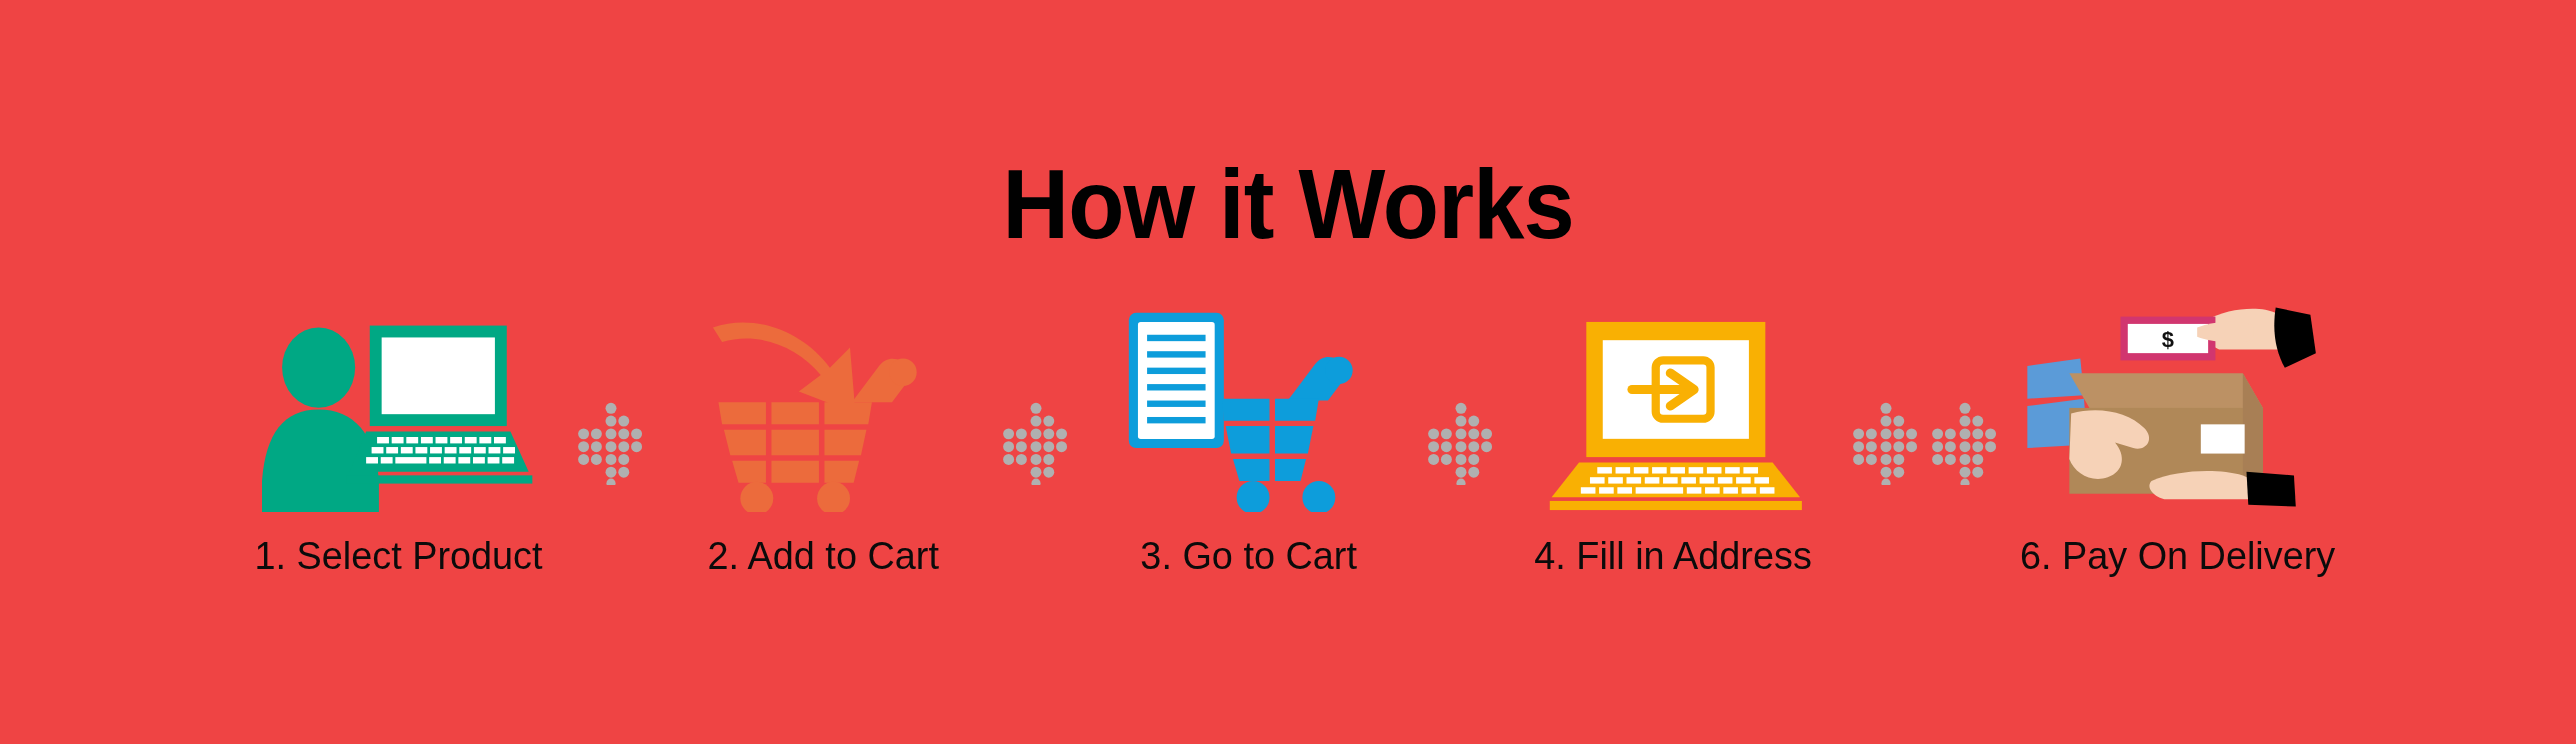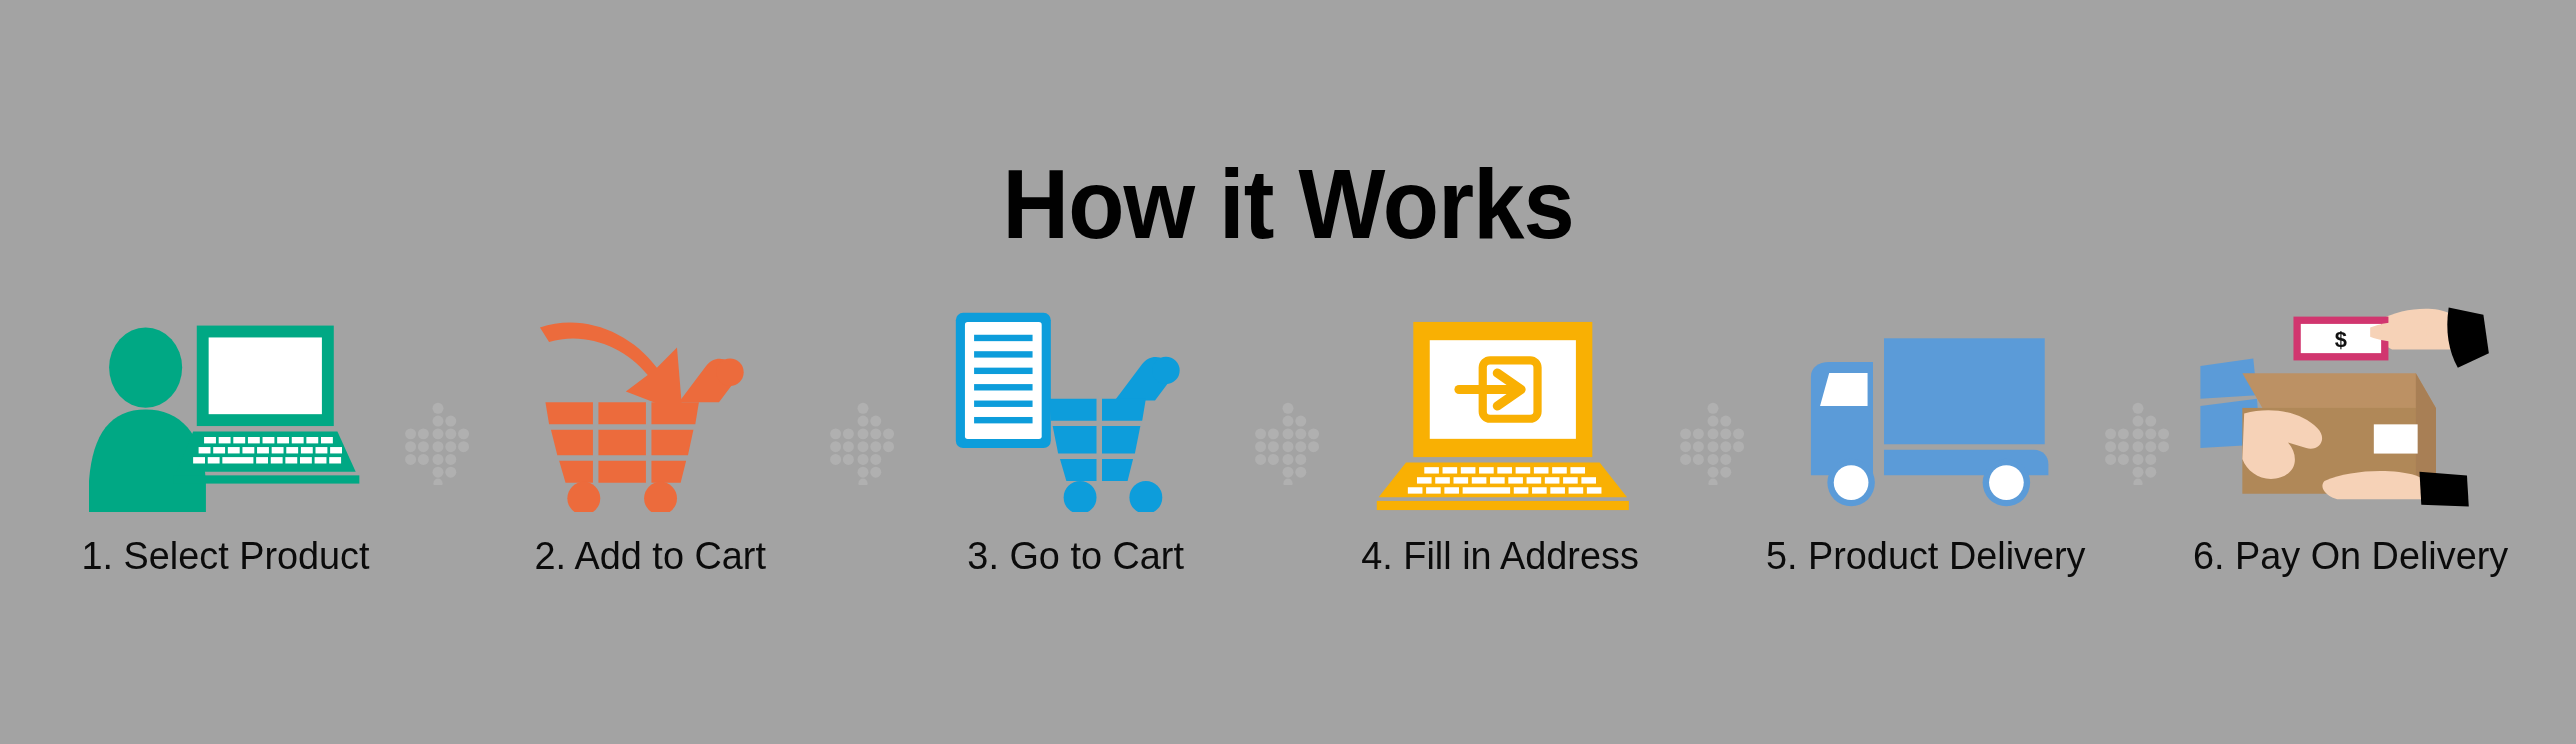--- a/index.html
+++ b/index.html
@@ -13,21 +13,21 @@
     height: 745px;
     font-family: "Liberation Sans", "DejaVu Sans", sans-serif;
     color: #111111;
     overflow: hidden;
   }
 
   .page {
     position: relative;
     width: 2576px;
     height: 745px;
-    background: #a3a3a3;
+    background: #ef4444;
     box-sizing: border-box;
   }
 
   
   .title-wrap {
     position: absolute;
     top: 88px;
     left: 0;
     width: 2576px;
     text-align: center;
@@ -386,40 +386,20 @@
             <circle cx="22" cy="64" r="6"></circle>
             <circle cx="38" cy="64" r="6"></circle>
             <circle cx="52" cy="64" r="6"></circle>
           <circle cx="38" cy="78" r="6"></circle>
             <circle cx="52" cy="78" r="6"></circle>
           <circle cx="38" cy="90" r="5"></circle>
         </g>
       </svg>
     </div>
 
-    <div class="step">
-      <div class="icon-box">
-        <svg width="274" height="183" viewBox="0 0 300 200">
-
-          <rect x="104" y="10" width="176" height="116" fill="#5b9bd8"></rect>
-
-          <path d="M104 132 L268 132 C 278 132 284 139 284 148 L 284 160 L 104 160 Z" fill="#5b9bd8"></path>
-
-          <path d="M24 52 C 24 42 32 36 44 36 L 92 36 L 92 160 L 24 160 Z" fill="#5b9bd8"></path>
-
-          <path d="M44 48 L86 48 L86 84 L34 84 Z" fill="#ffffff"></path>
-
-          <circle cx="68" cy="168" r="26" fill="#5b9bd8"></circle>
-          <circle cx="68" cy="168" r="19" fill="#ffffff"></circle>
-          <circle cx="238" cy="168" r="26" fill="#5b9bd8"></circle>
-          <circle cx="238" cy="168" r="19" fill="#ffffff"></circle>
-        </svg>
-      </div>
-      <div class="step-label">5. Product Delivery</div>
-    </div>
 
     <div class="sep">
       <svg width="70" height="84" viewBox="0 0 76 92">
         <g fill="#b0b0b0">
           <circle cx="38" cy="8" r="6"></circle>
           <circle cx="38" cy="22" r="6"></circle>
             <circle cx="52" cy="22" r="6"></circle>
           <circle cx="8" cy="36" r="6"></circle>
             <circle cx="22" cy="36" r="6"></circle>
             <circle cx="38" cy="36" r="6"></circle>

